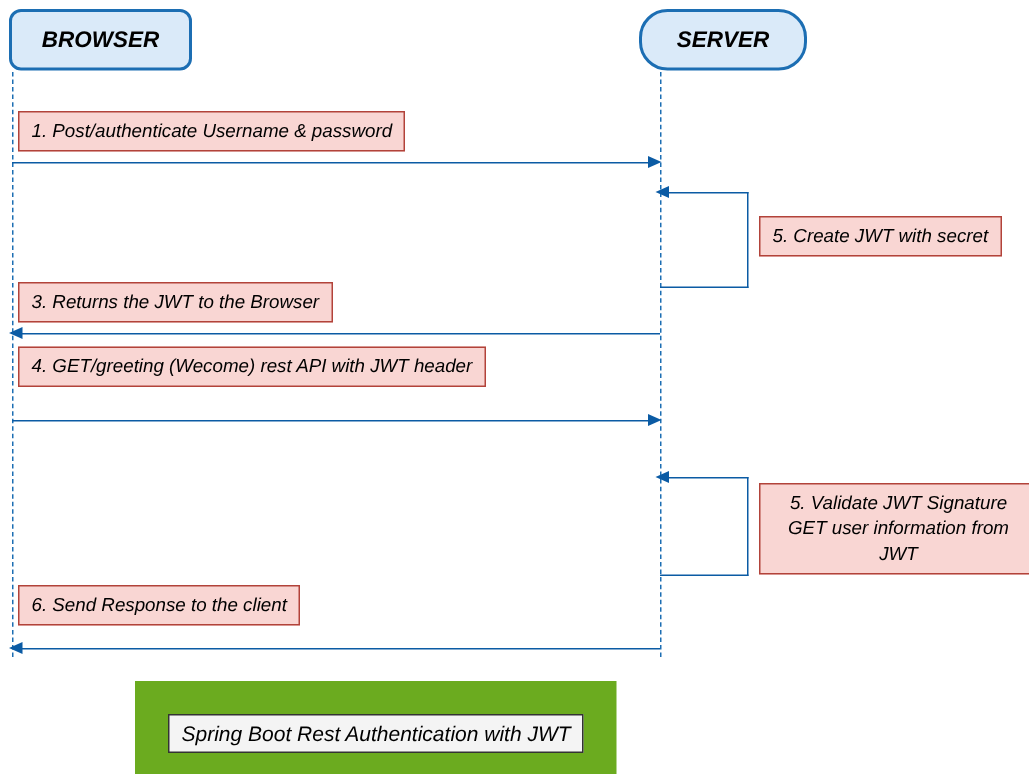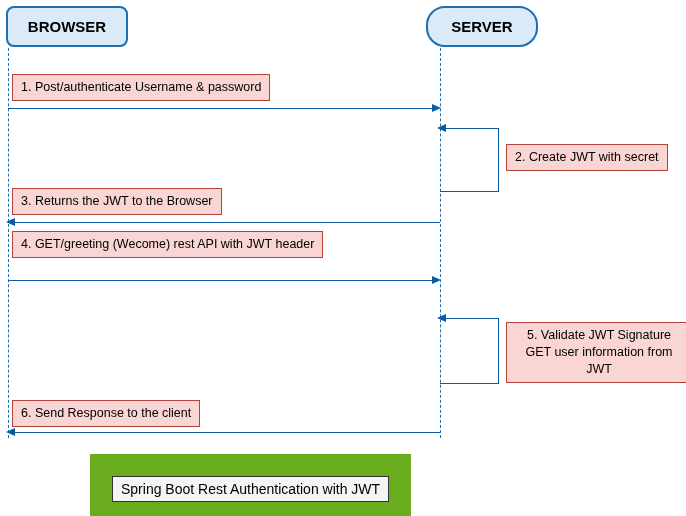--- a/index.html
+++ b/index.html
@@ -6,20 +6,21 @@
     margin: 0;
     padding: 0;
     font-family: Arial, Helvetica, sans-serif;
     font-size: 13px;
     background: #fff;
   }
   .canvas {
     position: relative;
     width: 644px;
     height: 516px;
+    font-style: italic;
   }
   .actor-box {
     position: absolute;
     background: #daeaf9;
     border: 2px solid #1c6eb3;
     border-radius: 8px;
     font-weight: bold;
     font-size: 15px;
     padding: 10px 14px;
     text-align: center;
@@ -88,35 +89,35 @@
 
   <div class="lifeline" style="left:8px; top:48px; height:390px;"></div>
   <div class="lifeline" style="left:440px; top:48px; height:390px;"></div>
 
   <div class="msg-box" style="left:12px; top:74px;">1. Post/authenticate Username &amp; password</div>
   <div class="arrow-line" style="left:8px; top:108px; width:425px;"></div>
   <div class="arrow-head right" style="left:432px; top:104px;"></div>
 
   <div class="self-loop" style="left:440px; top:128px; width:58px; height:62px;"></div>
   <div class="arrow-head left" style="left:437px; top:124px;"></div>
-  <div class="msg-box" style="left:506px; top:144px;">2. Create JWT with secret</div>
+  <div class="msg-box" style="left:506px; top:144px;">5. Create JWT with secret</div>
 
   <div class="msg-box" style="left:12px; top:188px;">3. Returns the JWT to the Browser</div>
   <div class="arrow-line" style="left:14px; top:222px; width:426px;"></div>
   <div class="arrow-head left" style="left:6px; top:218px;"></div>
 
   <div class="msg-box" style="left:12px; top:231px;">4. GET/greeting (Wecome) rest API with JWT header</div>
   <div class="arrow-line" style="left:8px; top:280px; width:425px;"></div>
   <div class="arrow-head right" style="left:432px; top:276px;"></div>
 
   <div class="self-loop" style="left:440px; top:318px; width:58px; height:64px;"></div>
   <div class="arrow-head left" style="left:437px; top:314px;"></div>
   <div class="msg-box multiline" style="left:506px; top:322px; width:168px;">5. Validate JWT Signature GET user information from JWT</div>
 
-  <div class="msg-box" style="left:12px; top:400px;text-align:center;">6. Send Response to the client</div>
+  <div class="msg-box" style="left:12px; top:390px;text-align:center;">6. Send Response to the client</div>
   <div class="arrow-line" style="left:14px; top:432px; width:426px;"></div>
   <div class="arrow-head left" style="left:6px; top:428px;"></div>
 
   <div class="title-banner" style="left:90px; top:454px;">
     <div class="title-inner">Spring Boot Rest Authentication with JWT</div>
   </div>
 
 </div>
 
 </body></html>

